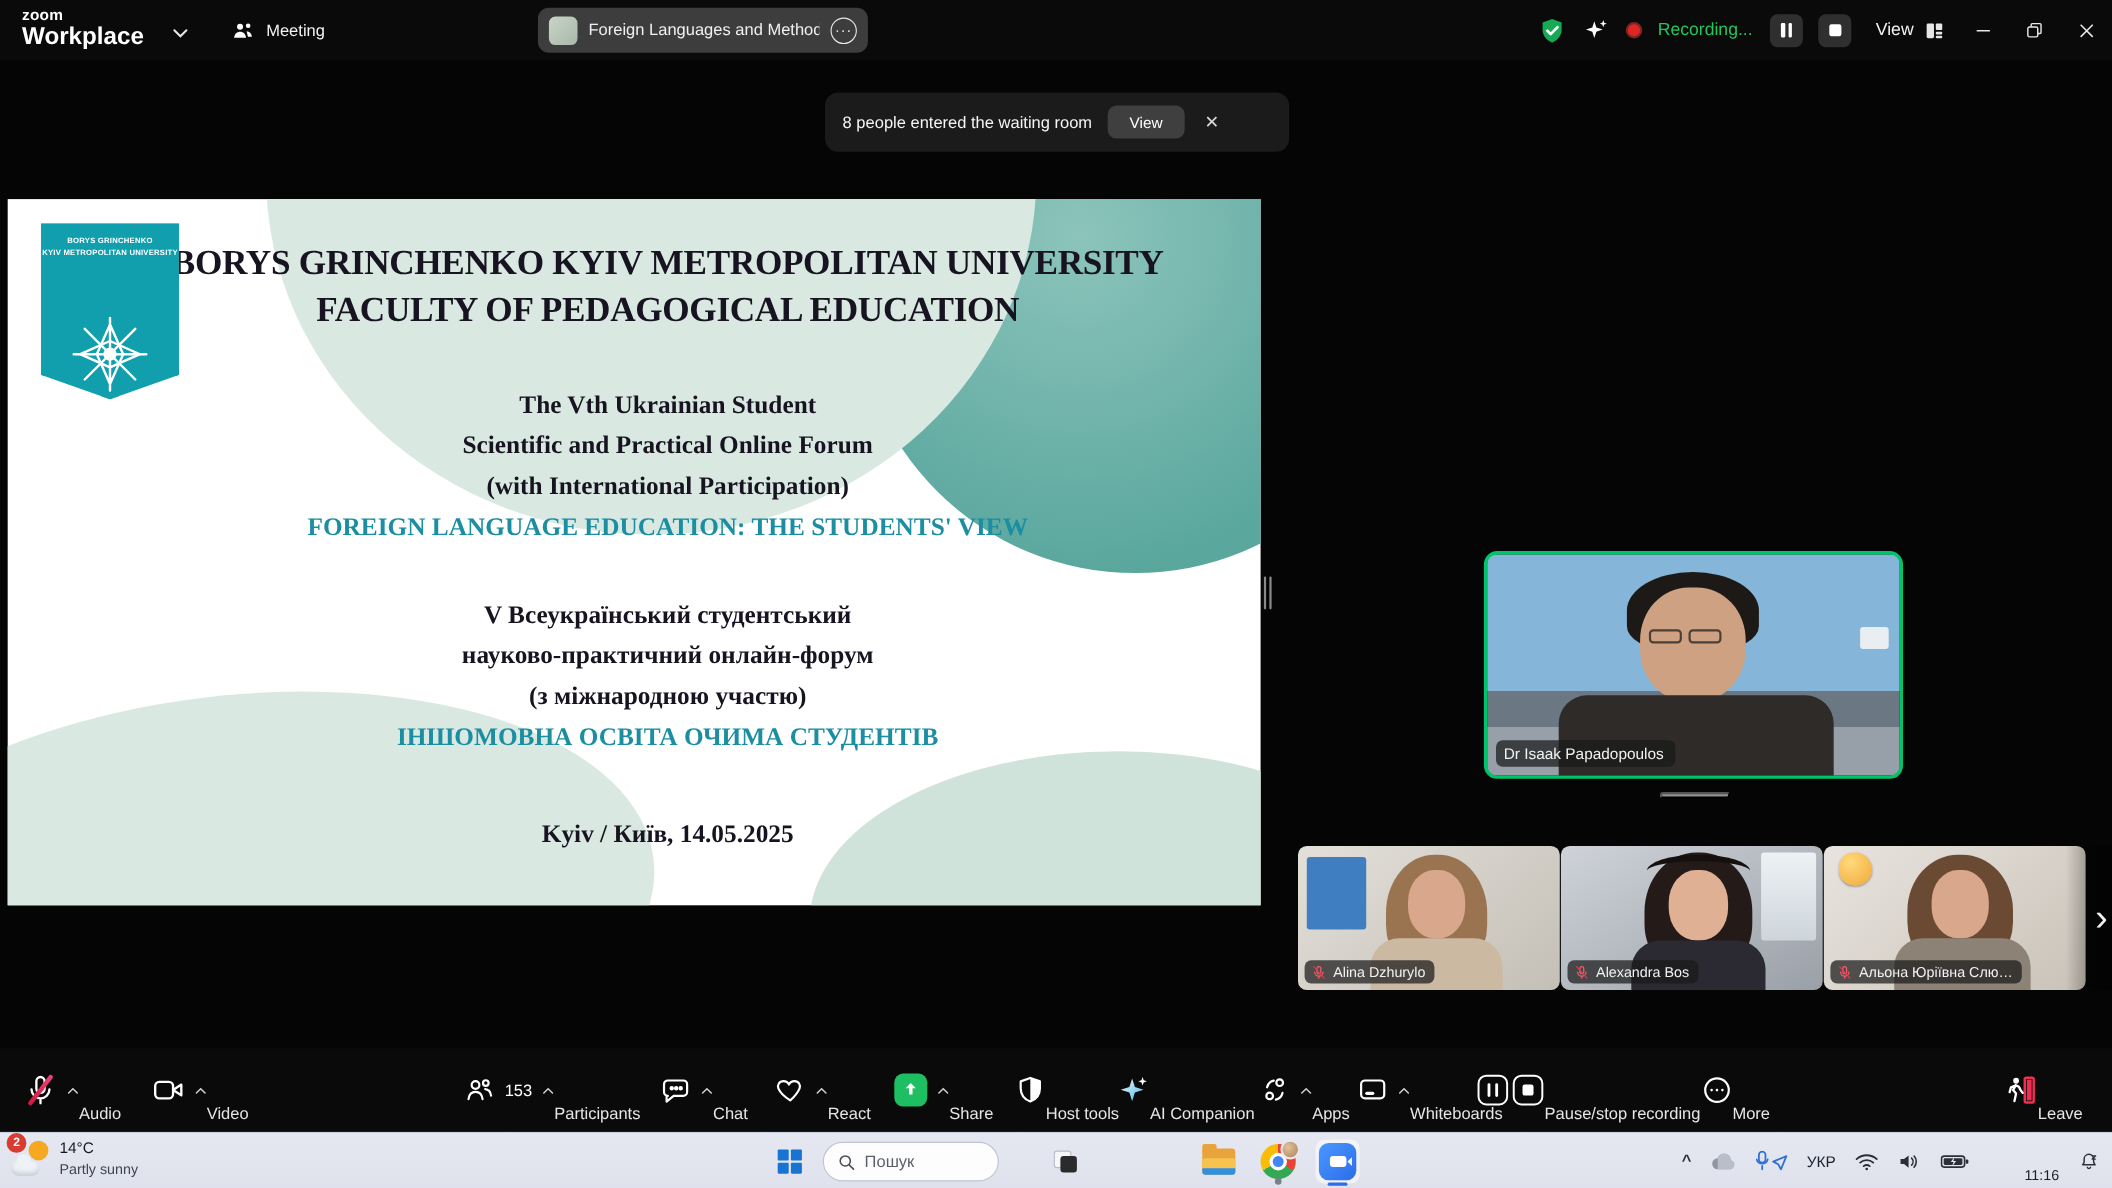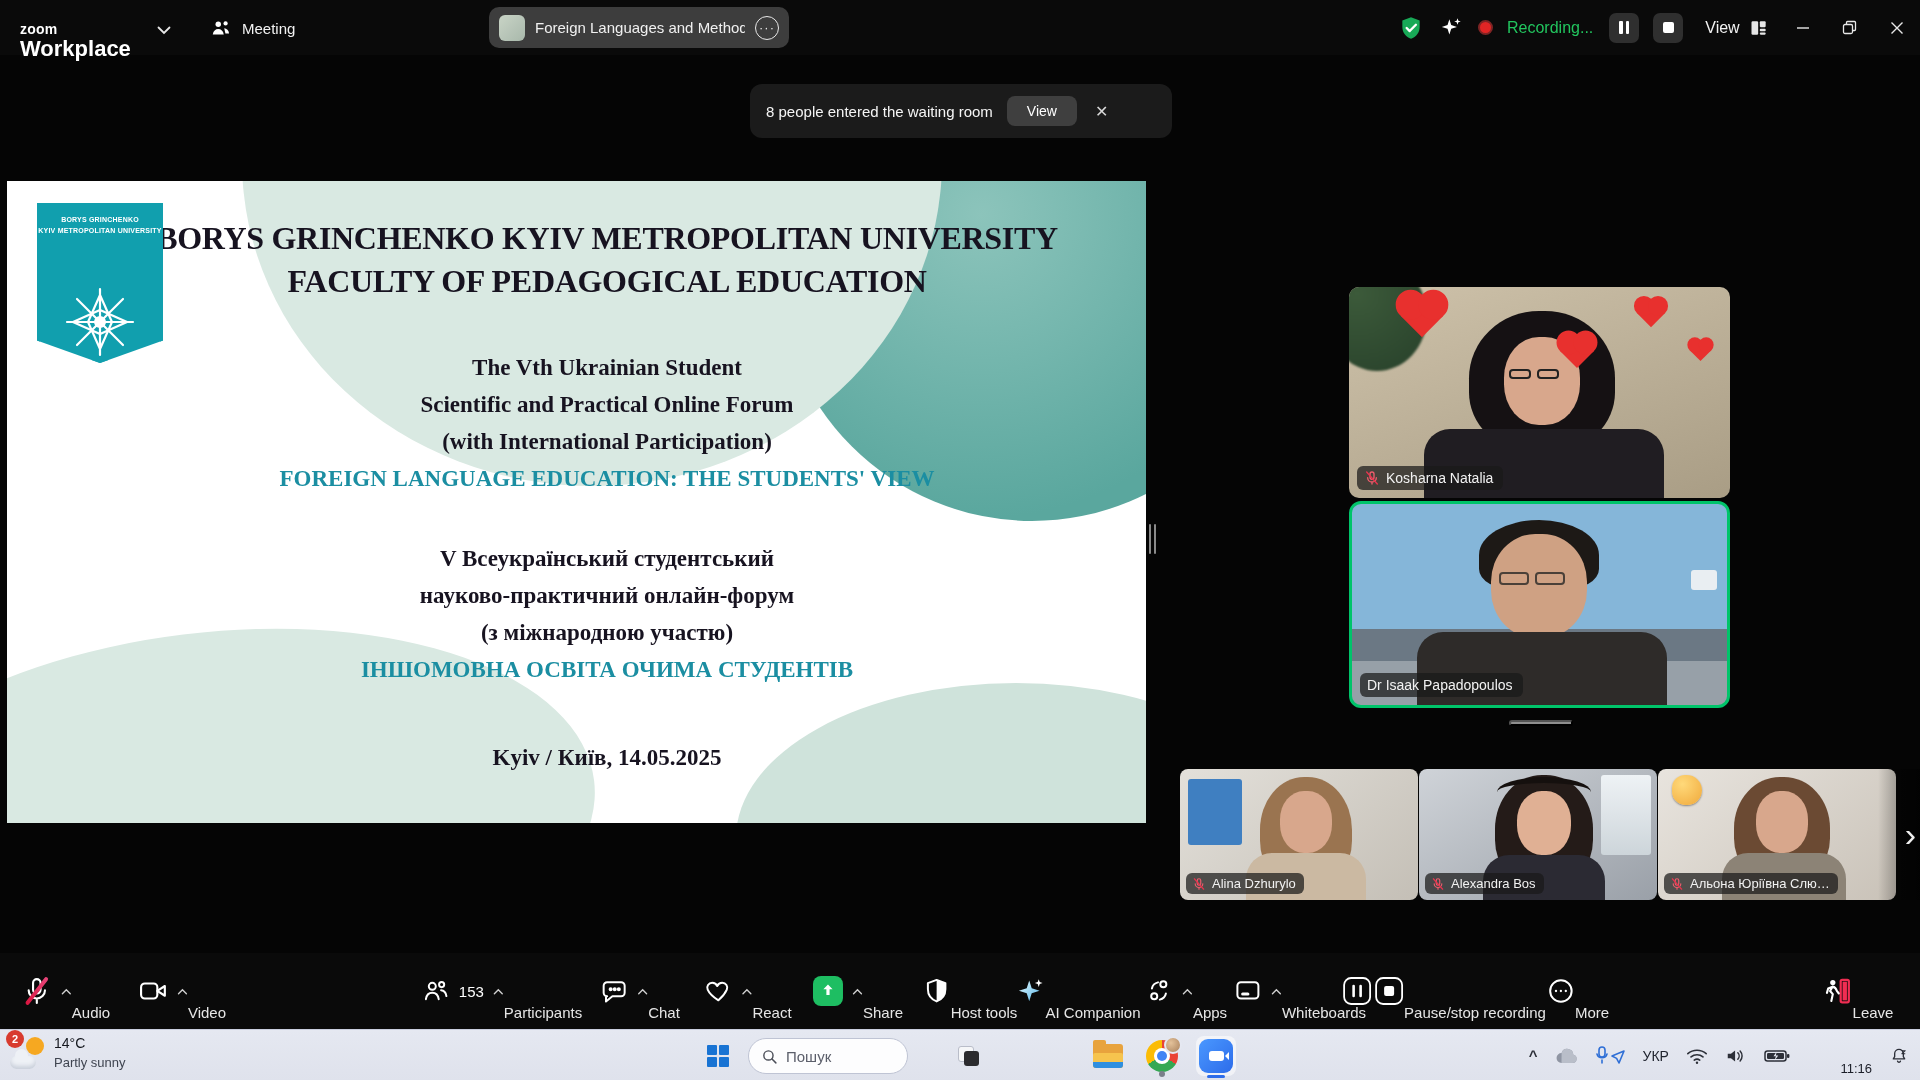--- a/index.html
+++ b/index.html
@@ -2,21 +2,21 @@
 <html><head>
 <meta charset="utf-8">
 <style>
   * { margin:0; padding:0; box-sizing:border-box; }
   html,body { background:#000; }
   body { font-family:"Liberation Sans", sans-serif; }
   .stage { position:relative; width:1920px; height:1080px; background:#050505; overflow:hidden; }
 
   
   .titlebar { position:absolute; left:0; top:0; width:1920px; height:55px; background:#0a0a0a; color:#fff; }
-  .brand { position:absolute; left:20px; top:6px; line-height:1;margin-top:16px; }
+  .brand { position:absolute; left:20px; top:6px; line-height:1; }
   .brand .b-top { display:block; font-size:14px; font-weight:bold; letter-spacing:.2px; }
   .brand .b-bottom { display:block; font-size:22px; font-weight:bold; margin-top:2px; }
   .brand-caret { position:absolute; left:152px; top:20px; width:24px; height:20px; background:none; border:none; cursor:pointer; }
   .meeting-tab { position:absolute; left:200px; top:10px; height:36px; display:flex; align-items:center; gap:10px; padding:0 10px; border-radius:8px; }
   .meeting-tab span { font-size:15px; color:#f2f2f2; }
   .shared-tab { position:absolute; left:489px; top:7px; width:300px; height:41px; background:#3d3d3d; border-radius:10px; display:flex; align-items:center; gap:10px; padding:0 10px; }
   .tab-thumb { width:26px; height:26px; border-radius:6px; background:linear-gradient(135deg,#c9d4c6,#a8b8ab); flex:0 0 auto; }
   .shared-tab .tab-label { font-size:15px; color:#f0f0f0; white-space:nowrap; overflow:hidden; flex:1 1 auto; }
   .tab-more { width:24px; height:24px; border-radius:50%; border:1.6px solid #e8e8e8; color:#e8e8e8; font-size:13px; line-height:20px; text-align:center; letter-spacing:1px; flex:0 0 auto; cursor:pointer; background:none; }
   .tb-right { position:absolute; left:1398px; top:0; height:55px; display:flex; align-items:center; gap:14px; }
@@ -254,44 +254,20 @@
       <div class="sl-b" style="top:558px">Kyiv / Київ, 14.05.2025</div>
     </div>
   </section>
 
   <div class="resize-handle">
       <i></i>
       <i></i>
     </div>
 
 
-  <div class="vtile vt2">
-    <div class="plant" style="left:-22px;top:-26px;width:100px;height:110px;"></div>
-    <div class="person" style="left:100px;top:24px;width:190px;height:187px;">
-      <div class="hair" style="left:20px;top:0;width:146px;height:140px;background:#151113;"></div>
-      <div class="face" style="left:55px;top:26px;width:76px;height:88px;"></div>
-      <div class="glasses" style="left:60px;top:58px;">
-          <i></i>
-          <i></i>
-        </div>
-      <div class="torso" style="left:-25px;top:118px;width:240px;height:70px;background:#201d22;"></div>
-    </div>
-    <span class="heart" style="left:58px;top:14px;font-size:30px;"></span>
-    <span class="heart" style="left:216px;top:52px;font-size:24px;"></span>
-    <span class="heart" style="left:292px;top:16px;font-size:20px;"></span>
-    <span class="heart" style="left:344px;top:56px;font-size:15px;"></span>
-    <div class="name-chip">
-      <svg width="16" height="16" viewBox="0 0 24 24" fill="none" stroke="#ef5d6d" stroke-width="2" stroke-linecap="round">
-          <rect x="9" y="3" width="6" height="11" rx="3"></rect>
-          <path d="M5.5 11.5a6.5 6.5 0 0 0 13 0M12 18v3"></path>
-          <path d="M4 3l16 18" stroke="#e8344e"></path>
-        </svg>
-      <span>Kosharna Natalia</span>
-    </div>
-  </div>
 
   <div class="vtile vt3">
     <div class="logo-corner"></div>
     <div class="person" style="left:95px;top:16px;width:190px;height:185px;">
       <div class="hair" style="left:32px;top:0;width:120px;height:70px;background:#1d1916;border-radius:50% 50% 30% 30%;"></div>
       <div class="face" style="left:44px;top:14px;width:96px;height:104px;background:#cfa183;"></div>
       <div class="glasses" style="left:52px;top:52px;">
           <i style="width:30px;height:13px;border-color:#4a4038;"></i>
           <i style="width:30px;height:13px;border-color:#4a4038;"></i>
         </div>

